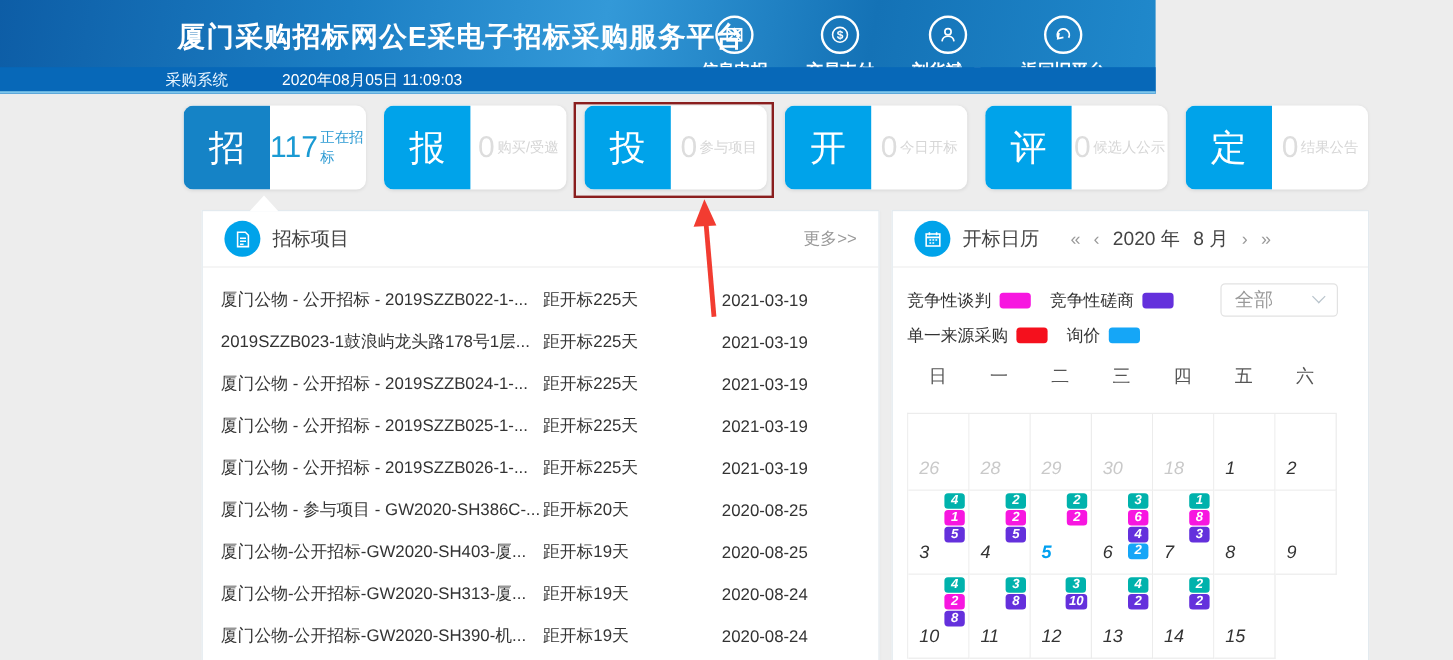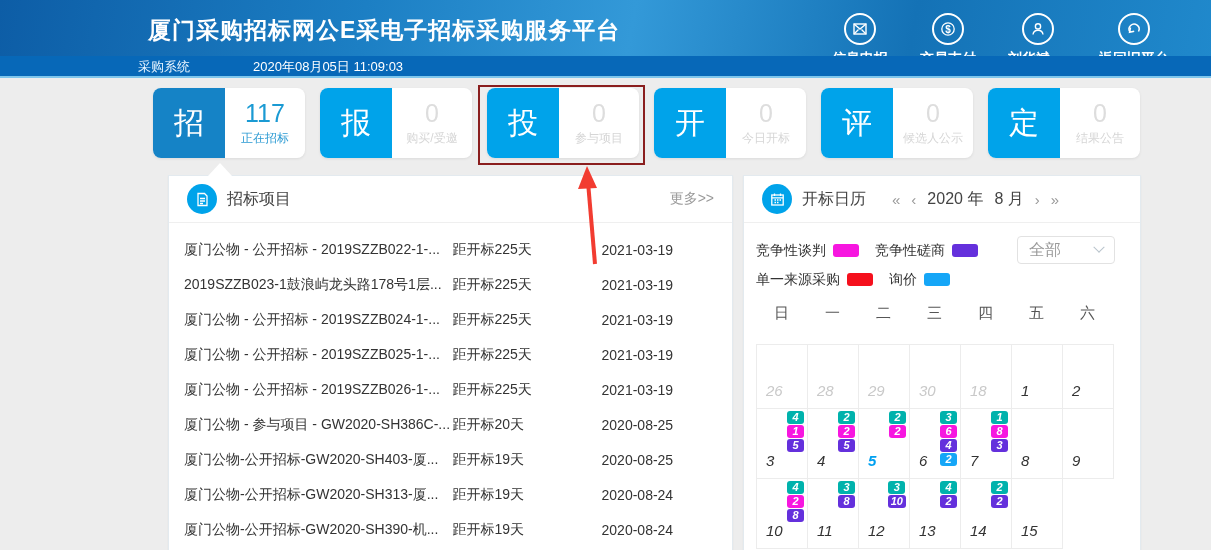--- a/index.html
+++ b/index.html
@@ -1,41 +1,41 @@
 <!DOCTYPE html>
 <html><head>
 <meta charset="utf-8">
 <style>
   * { margin:0; padding:0; box-sizing:border-box; }
   body { font-family:"Liberation Sans", sans-serif; background:#ccc; }
   .page { position:relative; width:1211px; height:550px; background:#ededed; overflow:hidden; }
 
   
-  .banner { position:absolute; top:0; left:0; width:1211px; height:78px;
+  .banner { position:absolute; top:0; left:0; width:963px; height:78px;
     background:linear-gradient(100deg,#0d5da6 0%,#1c7fc4 30%,#3399d8 52%,#1472b6 75%,#2089cc 100%); }
   .banner-title { position:absolute; left:148px; top:15px; color:#fff; font-size:23px; font-weight:bold; letter-spacing:1px; }
   .banner-strip { position:absolute; left:0; bottom:0; width:100%; height:22px; background:#0768b8; border-bottom:2px solid #7ec6ec; }
   .sys-label { position:absolute; left:138px; top:2px; color:#eaf6ff; font-size:13px; }
-  .sys-date  { position:absolute; left:253px; top:2px; color:#fff; font-size:13px; }
+  .sys-date  { position:absolute; left:235px; top:2px; color:#fff; font-size:13px; }
 
   .actions { position:absolute; right:42px; top:13px; display:flex; gap:32px; }
   .action { display:flex; flex-direction:column; align-items:center; gap:5px; color:#fff; cursor:pointer; }
   .action .circ { width:32px; height:32px; border:2px solid #fff; border-radius:50%;
     display:flex; align-items:center; justify-content:center; }
   .action .lbl { font-size:14px; font-weight:bold; white-space:nowrap; display:flex; align-items:center; gap:8px;}
   .caret { font-size:9px; }
 
   
   .stats-row { position:absolute; left:153px; top:88px; display:flex; gap:15px; }
   .stat-card { width:152px; height:70px; display:flex; border-radius:8px; overflow:hidden;
     background:#fff; box-shadow:0 1px 3px rgba(0,0,0,.08); cursor:pointer; }
   .stat-key { width:72px; background:#00a3ea; color:#fff; font-size:30px;
     display:flex; align-items:center; justify-content:center; }
   .stat-card.active .stat-key { background:#1583c6; }
-  .stat-body { flex:1; display:flex; flex-direction:column; align-items:center; justify-content:center; gap:2px; }
+  .stat-body { flex:1; display:flex; flex-direction:row; align-items:center; justify-content:center; gap:2px; }
   .stat-value { font-size:25px; color:#dddddd; }
   .stat-label { font-size:12px; color:#d6d6d6; }
   .stat-card.active .stat-value { color:#1a9ad3; }
   .stat-card.active .stat-label { color:#2d9bd3; }
   .stat-notch { position:absolute; left:208px; top:163px; width:0; height:0;
     border-left:12px solid transparent; border-right:12px solid transparent; border-bottom:13px solid #fff; z-index:5;}
 
   
   .panel { position:absolute; top:175px; background:#fff; border:1px solid #e3eaef; box-shadow:0 1px 2px rgba(0,0,0,.04); }
   .projects-panel { left:168px; width:565px; height:400px; }

